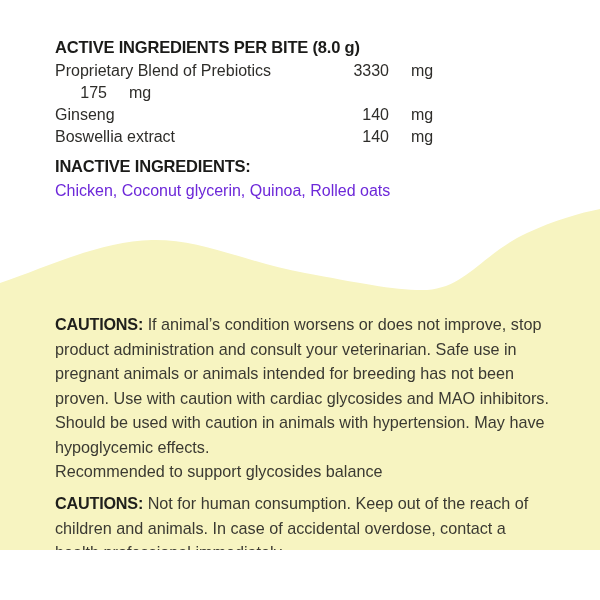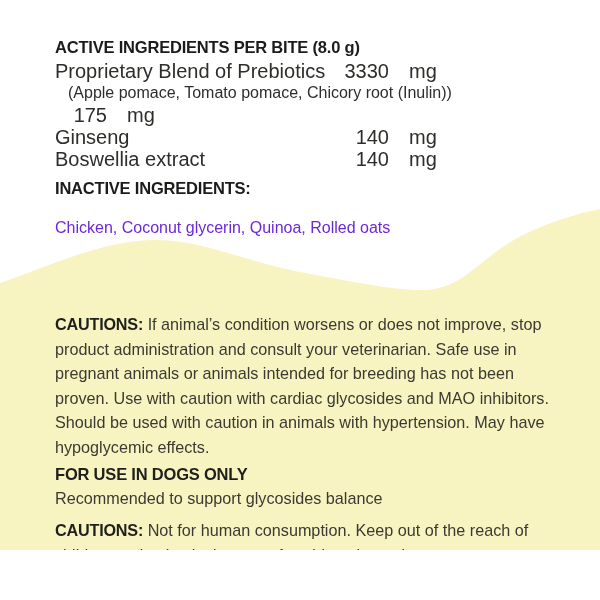--- a/index.html
+++ b/index.html
@@ -34,36 +34,36 @@
     font-size: 16.5px;
     font-weight: 700;
     letter-spacing: -0.2px;
     color: #1b1b19;
     white-space: nowrap;
   }
   .ing-row {
     display: flex;
     align-items: baseline;
     height: 22px;
-    font-size: 20px;
+    font-size: 16px;
     line-height: 22px;
     color: #2e2d2a;
   }
   .ing-name { flex: 1; white-space: nowrap; }
   .ing-amt  { width: 52px; text-align: right; }
   .ing-unit { width: 26px; margin-left: 20px; text-align: center; }
   .ing-note {
     height: 22px;
     line-height: 22px;
     font-size: 16px;
     margin-left: 13px;
     white-space: nowrap;
     color: #2e2d2a;
   }
-  .inactive-heading { margin-top: 9px; margin-bottom: 18px; }
+  .inactive-heading { margin-top: 9px; margin-bottom: 3px; }
   .inactive-list {
     font-size: 16px;
     line-height: 24px;
     white-space: nowrap;
     color: #6d28d9;
   }
   
   .bottom-section {
     position: absolute;
     left: 55px; top: 312px;
@@ -102,21 +102,20 @@
   </svg>
 
   <div class="top-section">
     <h1 class="sec-heading">ACTIVE INGREDIENTS PER BITE (8.0 g)</h1>
 
     <div class="ing-row">
       <span class="ing-name">Proprietary Blend of Prebiotics</span>
       <span class="ing-amt">3330</span>
       <span class="ing-unit">mg</span>
     </div>
-    <div class="ing-note">(Apple pomace, Tomato pomace, Chicory root (Inulin))</div>
 
     <div class="ing-row">
       <span class="ing-amt">175</span>
       <span class="ing-unit">mg</span>
     </div>
 
     <div class="ing-row">
       <span class="ing-name">Ginseng</span>
       <span class="ing-amt">140</span>
       <span class="ing-unit">mg</span>
@@ -129,19 +128,18 @@
     </div>
 
     <h2 class="sec-heading inactive-heading">INACTIVE INGREDIENTS:</h2>
     <div class="inactive-list">Chicken, Coconut glycerin, Quinoa, Rolled oats</div>
   </div>
 
   <div class="bottom-section">
 
     <p class="para"><strong>CAUTIONS:</strong> <span>If animal’s condition worsens or does not improve, stop product administration and consult your veterinarian. Safe use in pregnant animals or animals intended for breeding has not been proven. Use with caution with cardiac glycosides and MAO inhibitors. Should be used with caution in animals with hypertension. May have hypoglycemic effects.</span></p>
 
-    <h3 class="use-heading">FOR USE IN DOGS ONLY</h3>
     <p class="use-body">Recommended to support glycosides balance</p>
 
     <p class="para warn-para"><strong>CAUTIONS:</strong> <span>Not for human consumption. Keep out of the reach of children and animals. In case of accidental overdose, contact a health professional immediately.</span></p>
   </div>
 
 </div>
 
 </body></html>

